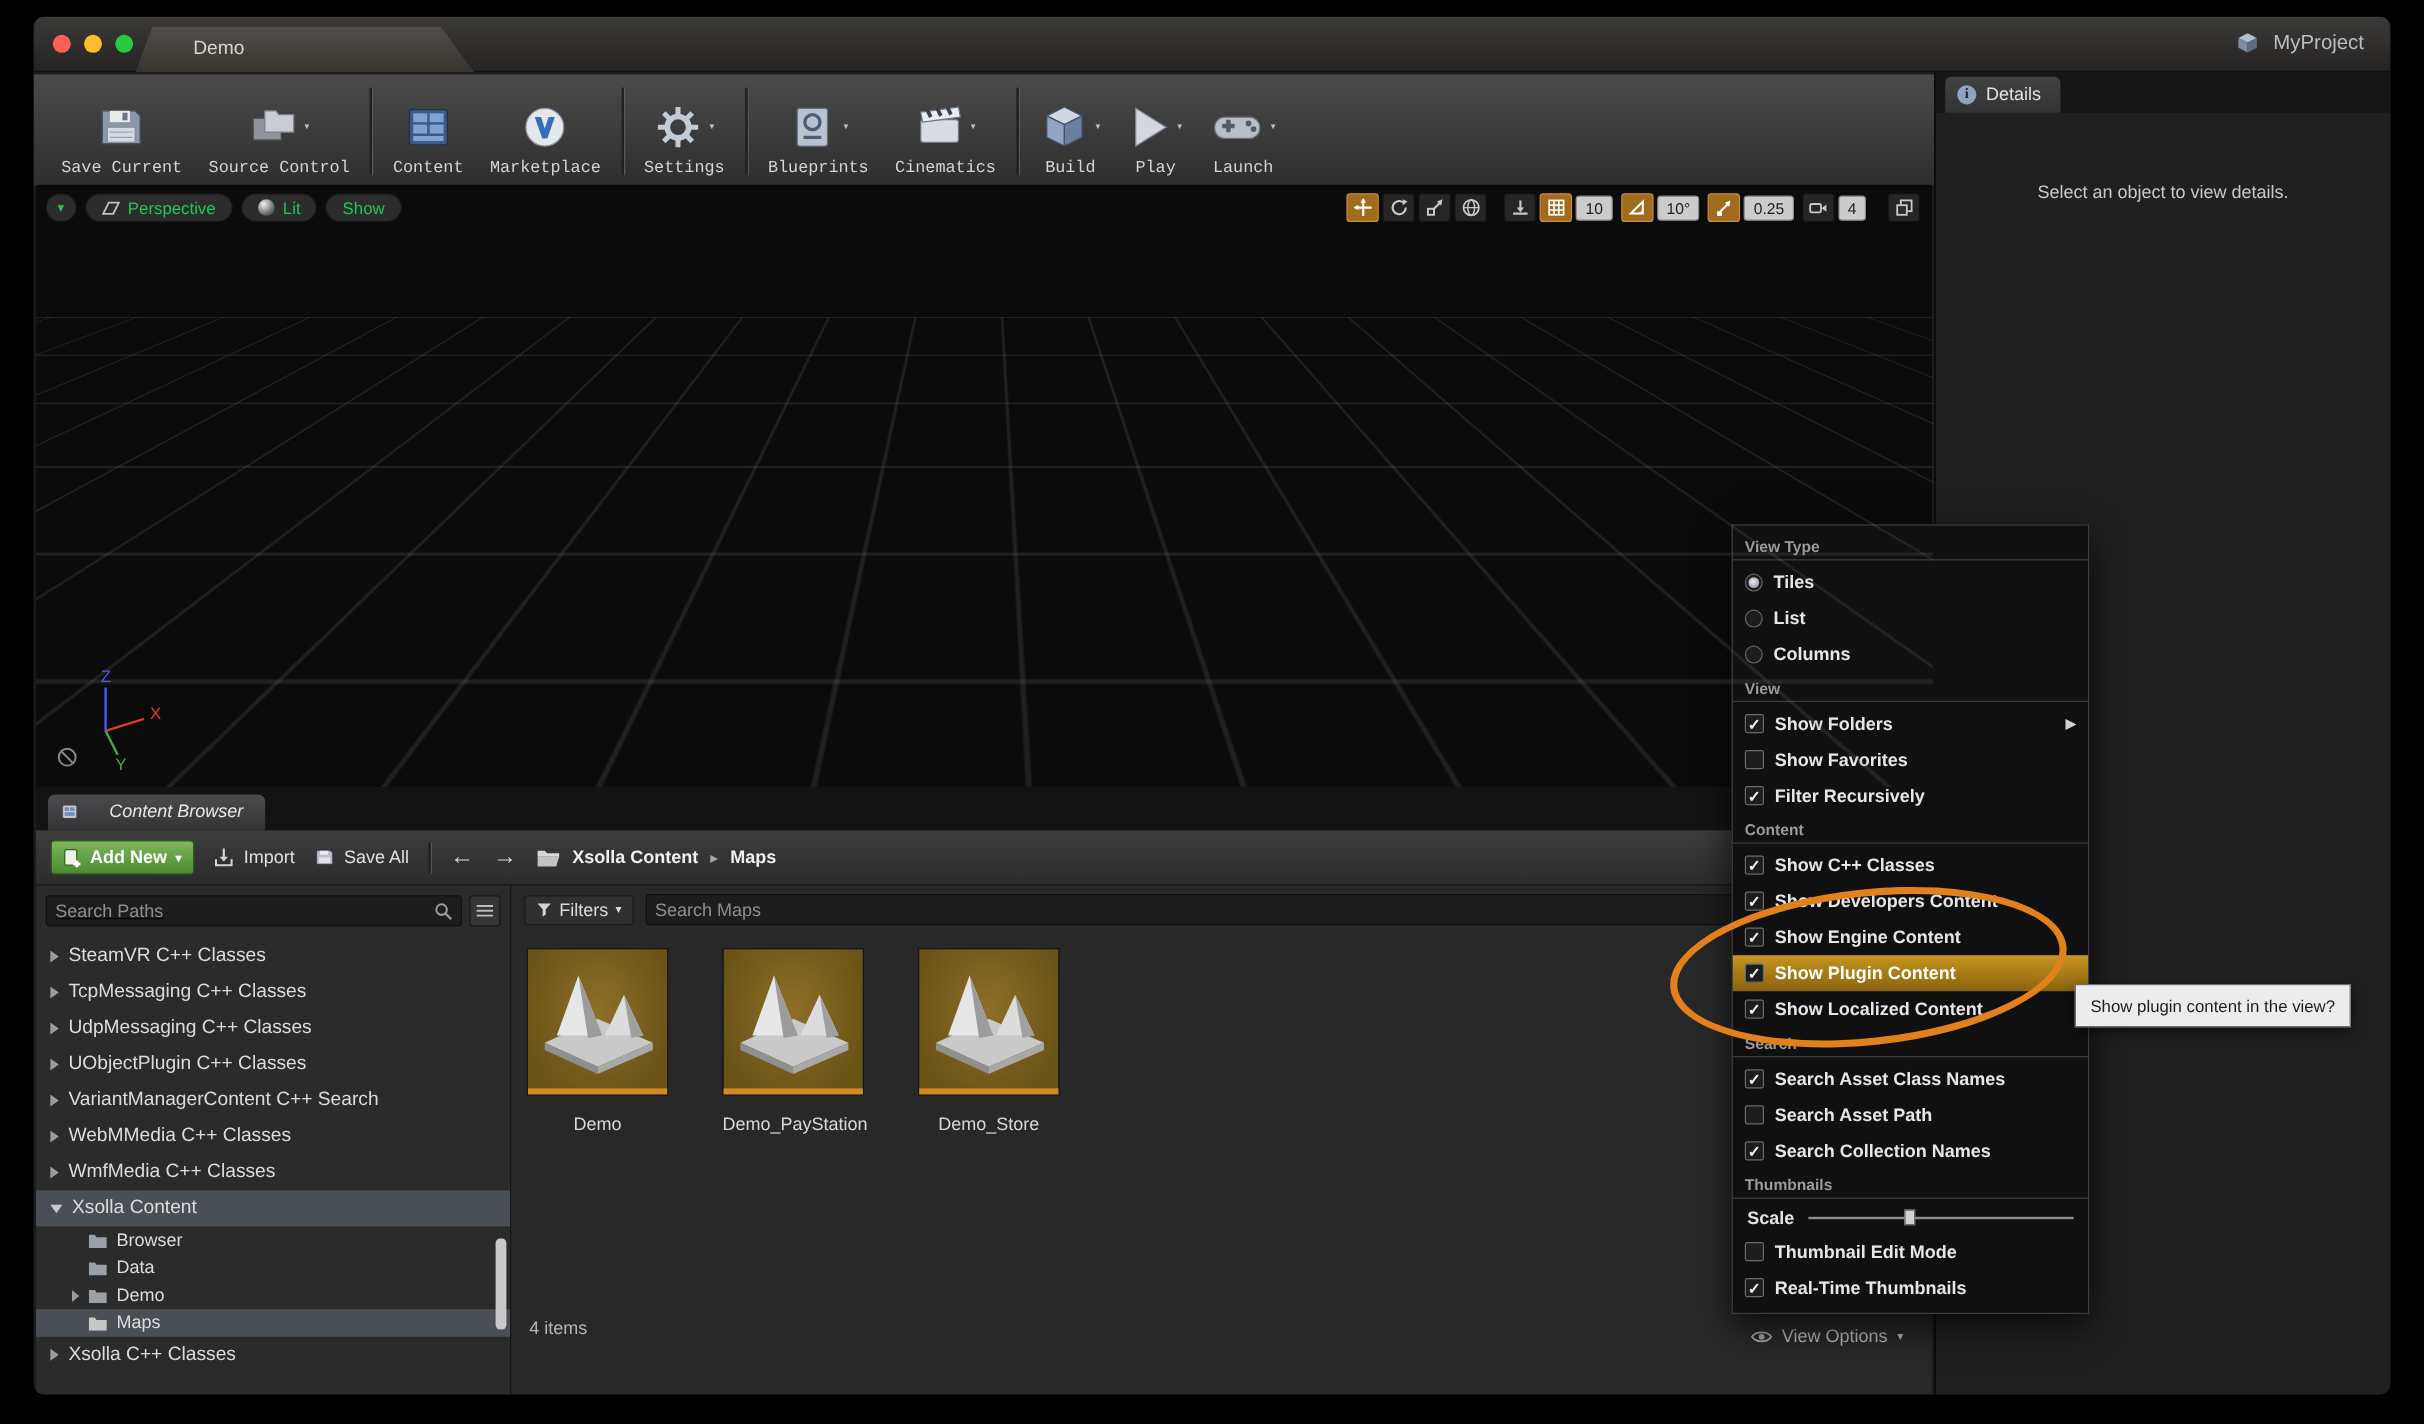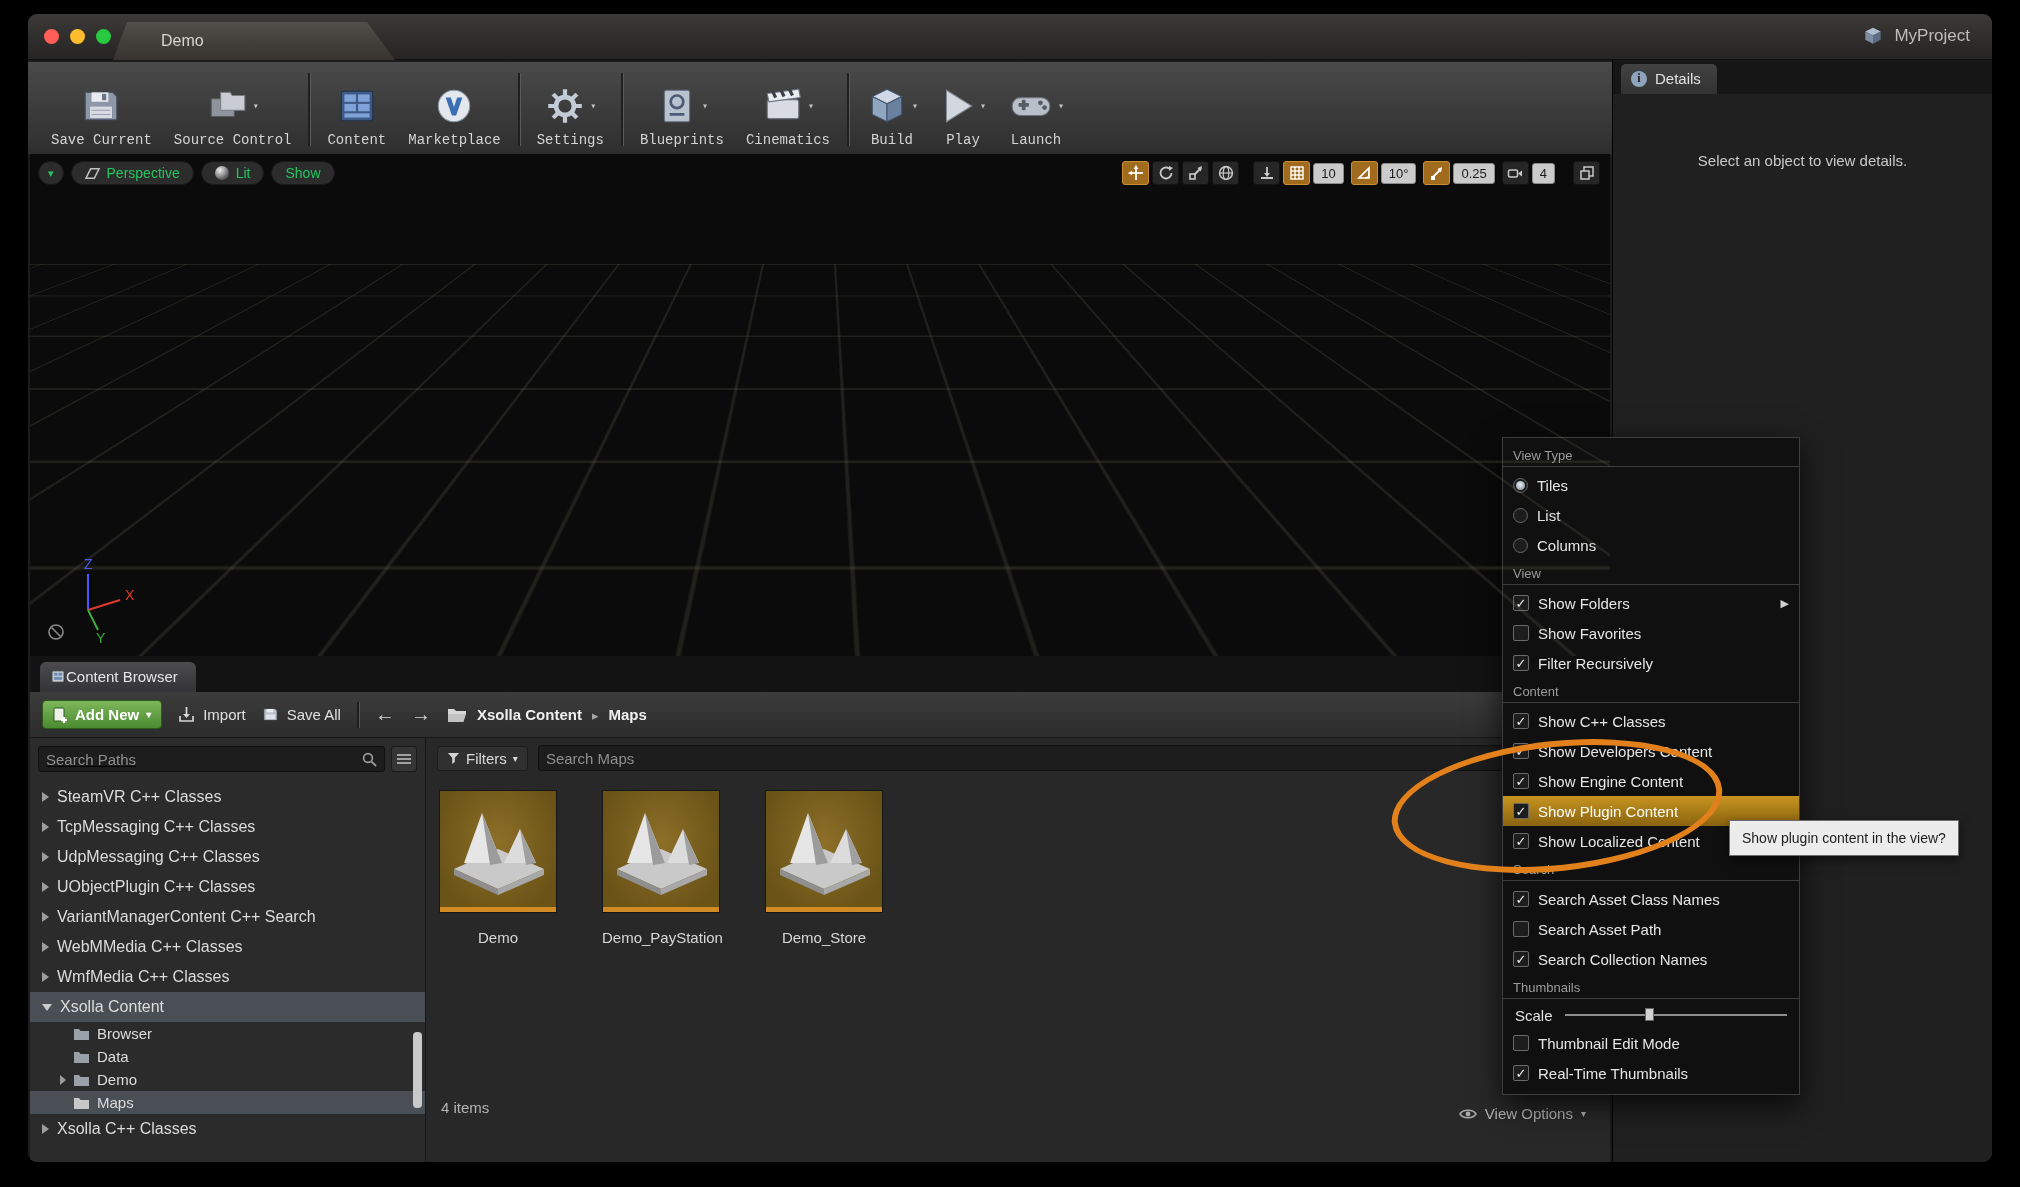--- a/index.html
+++ b/index.html
@@ -59,21 +59,21 @@
   .vt-btn.active { background:#a06b1c; border-color:#c98e33; }
   .vt-val { background:#cbcbcb; color:#1b1b1b; font-size:13px; border-radius:3px; padding:2px 7px;
             border:1px solid #8b8b8b; margin-right:4px; }
   .vt-gap { width:8px; }
   .axis-gizmo { position:absolute; left:16px; bottom:8px; z-index:3; }
 
   
   .cb-tabstrip { position:absolute; left:2px; top:642px; width:1580px; height:36px; background:#131313;
                  display:flex; align-items:flex-end; }
   .cb-tab { margin-left:10px; background:linear-gradient(#4c4c4e,#333335); border-radius:6px 6px 0 0;
-            padding:6px 18px 7px 10px; color:#e6e6e6; font-size:15px; display:flex; align-items:center; gap:0; }
+            padding:6px 18px 7px 10px; color:#e6e6e6; font-size:15px; display:flex; align-items:center; gap:25px;font-style:italic; }
   .cb-toolbar { position:absolute; left:2px; top:678px; width:1580px; height:46px;
                 background:linear-gradient(#3c3c3c,#2c2c2c); border-bottom:1px solid #191919;
                 display:flex; align-items:center; padding:0 12px; gap:16px; }
   .btn-addnew { background:linear-gradient(#7fb75c,#4a8a30); border:1px solid #2c5c1a; border-radius:4px;
                 color:#fff; font-weight:bold; font-size:15px; padding:5px 10px; display:flex; align-items:center; gap:7px; }
   .cb-tbtn { display:flex; align-items:center; gap:8px; color:#e0e0e0; font-size:15px; }
   .cb-sep { width:2px; height:26px; background:#1f1f1f; box-shadow:1px 0 0 #555; }
   .nav-arrow { font-size:20px; font-weight:bold; color:#d6d6d6; }
   .nav-arrow.dim { color:#d6d6d6; }
   .i-back::before{content:"←";} .i-fwd::before{content:"→";}
@@ -107,22 +107,22 @@
   .asset { width:118px; }
   .thumb { width:118px; height:123px; position:relative; border:1px solid #171717;
            background:radial-gradient(ellipse at 50% 42%, #8d6f28, #6a5317 78%); }
   .thumb .stripe { position:absolute; left:0; right:0; bottom:0; height:5px; background:#d28a22; }
   .a-label { margin-top:16px; text-align:center; color:#d8d8d8; font-size:15px; }
   .items-count { position:absolute; left:14px; bottom:46px; color:#b5b5b5; font-size:15px; }
   .view-options { position:absolute; right:24px; bottom:40px; display:flex; align-items:center; gap:8px;
                   color:#b8b8b8; font-size:15px; }
 
   
-  .ctx { position:absolute; left:1474px; top:423px; width:298px; background:#101010; border:1px solid #3e3e3e;
-         box-shadow:0 10px 28px rgba(0,0,0,.75); padding:4px 0 6px; z-index:50; }
+  .ctx { position:absolute; left:1415px; top:423px; width:298px; background:#101010; border:1px solid #3e3e3e;
+         box-shadow:0 10px 28px rgba(0,0,0,.75); padding:4px 0 6px; z-index:50;font-weight:bold; }
   .ctx-head { padding:6px 10px 3px; border-bottom:1px solid #3d3d3d; margin-bottom:3px; color:#9b9b9b; font-size:13px; }
   .ctx-item { display:flex; align-items:center; gap:9px; height:30px; padding:0 10px; color:#e6e6e6; font-size:15px; }
   .ctx-item.hl { background:linear-gradient(#c6941f,#8a6310); color:#fff; }
   .chk { width:16px; height:16px; background:#1d1d1d; border:1px solid #6a6a6a; border-radius:2px;
          display:flex; align-items:center; justify-content:center; color:#efefef; font-size:13px; flex:0 0 auto; }
   .chk.on::after { content:"✓"; }
   .rad { width:15px; height:15px; border-radius:50%; background:#1d1d1d; border:1px solid #666; position:relative; flex:0 0 auto; }
   .rad.on::after { content:""; position:absolute; inset:2px; border-radius:50%;
                    background:radial-gradient(circle at 45% 40%, #e8eef5, #7c8794); }
   .sub-arr { margin-left:auto; color:#d2d2d2; font-size:11px; }

